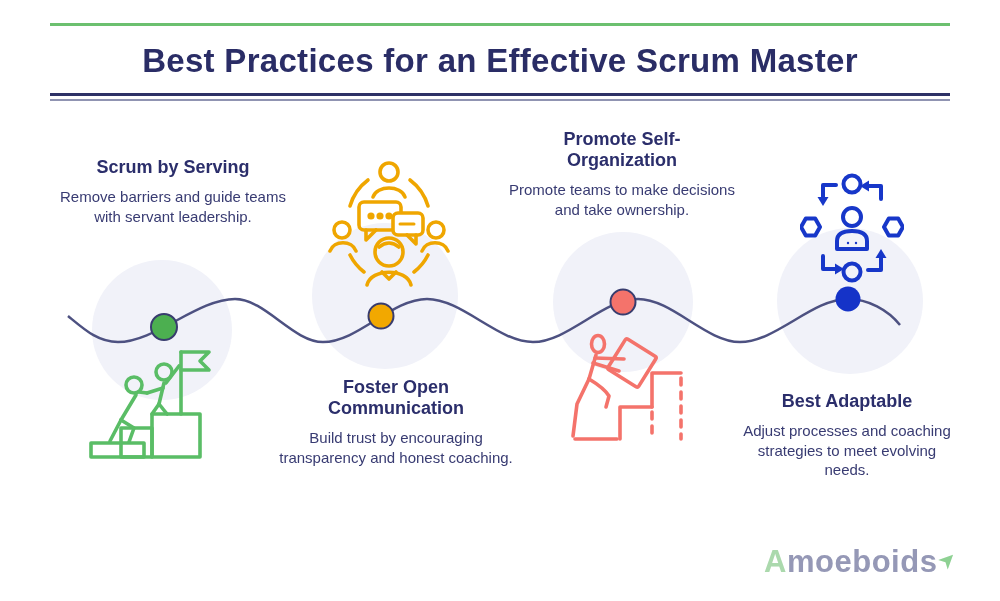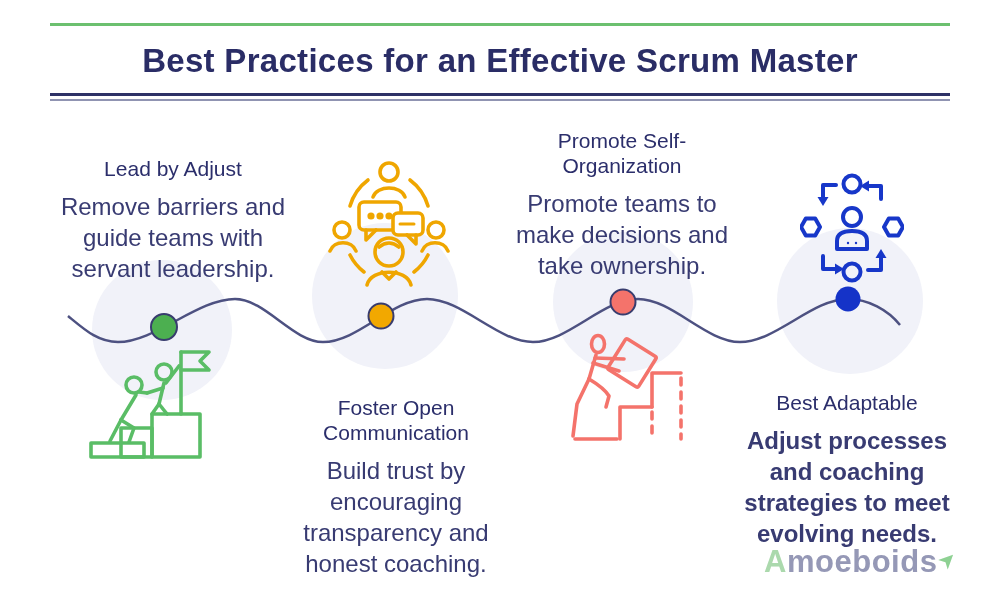--- a/index.html
+++ b/index.html
@@ -19,34 +19,34 @@
   .bgc1{left:92px;top:260px;width:140px;height:140px;}
   .bgc2{left:312px;top:223px;width:146px;height:146px;}
   .bgc3{left:553px;top:232px;width:140px;height:140px;}
   .bgc4{left:777px;top:228px;width:146px;height:146px;}
 
   
   .wave-svg{left:0;top:0;width:1000px;height:601px;pointer-events:none;}
 
   
   .step-text{text-align:center;}
-  .step-heading{font-size:21px;font-weight:400;color:#2b2e6b;line-height:1.18;margin:0 auto 9px auto;}
-  .step-body{font-size:24px;color:#383b72;line-height:1.3;margin:0 auto;}
+  .step-heading{font-size:18px;font-weight:700;color:#2b2e6b;line-height:1.18;margin:0 auto 9px auto;}
+  .step-body{font-size:15px;color:#383b72;line-height:1.3;margin:0 auto;}
   .st1{left:53px;top:157px;width:240px;}
   .st1 .step-heading{max-width:200px;}
   .st1 .step-body{max-width:232px;}
-  .st2{left:271px;top:396px;width:250px;}
+  .st2{left:271px;top:377px;width:250px;}
   .st2 .step-heading{max-width:200px;}
   .st2 .step-body{max-width:242px;}
   .st3{left:502px;top:129px;width:240px;}
   .st3 .step-heading{max-width:212px;}
   .st3 .step-body{max-width:232px;}
   .st4{left:727px;top:391px;width:240px;}
   .st4 .step-heading{max-width:220px;}
-  .st4 .step-body{max-width:226px;font-weight:bold;}
+  .st4 .step-body{max-width:226px;}
 
   
   .icon-yellow{left:328px;top:156px;}
   .icon-blue{left:800px;top:172px;}
   .icon-green{left:88px;top:342px;}
   .icon-red{left:567px;top:332px;}
 
   
   .logo{right:44px;top:546px;display:flex;align-items:center;}
   .logo-text{font-size:31px;font-weight:700;color:#9598b6;letter-spacing:.5px;line-height:1;}
@@ -73,21 +73,21 @@
     <path d="M68,316 C85,330 98,342 118,342 C155,342 198,299 235,299 C265,299 293,342 323,342
              C358,342 392,299 427,299 C462,299 498,342 533,342 C568,342 603,299 638,299
              C672,299 706,342 740,342 C776,342 812,299 848,299 C868,299 888,310 900,325" fill="none" stroke="#4d5181" stroke-width="2.5"></path>
     <circle cx="164" cy="327" r="13" fill="#4caf50" stroke="#383c6e" stroke-width="2"></circle>
     <circle cx="381" cy="316" r="12.5" fill="#f2a800" stroke="#383c6e" stroke-width="2"></circle>
     <circle cx="623" cy="302" r="12.5" fill="#f4736b" stroke="#383c6e" stroke-width="2"></circle>
     <circle cx="848" cy="299" r="12.5" fill="#1533c8"></circle>
   </svg>
 
   <div class="abs step-text st1">
-    <div class="step-heading">Lead by Adjust</div>
+    <div class="step-heading">Scrum by Serving</div>
     <div class="step-body">Remove barriers and guide teams with servant leadership.</div>
   </div>
 
   <div class="abs step-text st2">
     <div class="step-heading">Foster Open Communication</div>
     <div class="step-body">Build trust by encouraging transparency and honest coaching.</div>
   </div>
 
   <div class="abs step-text st3">
     <div class="step-heading">Promote Self-Organization</div>

